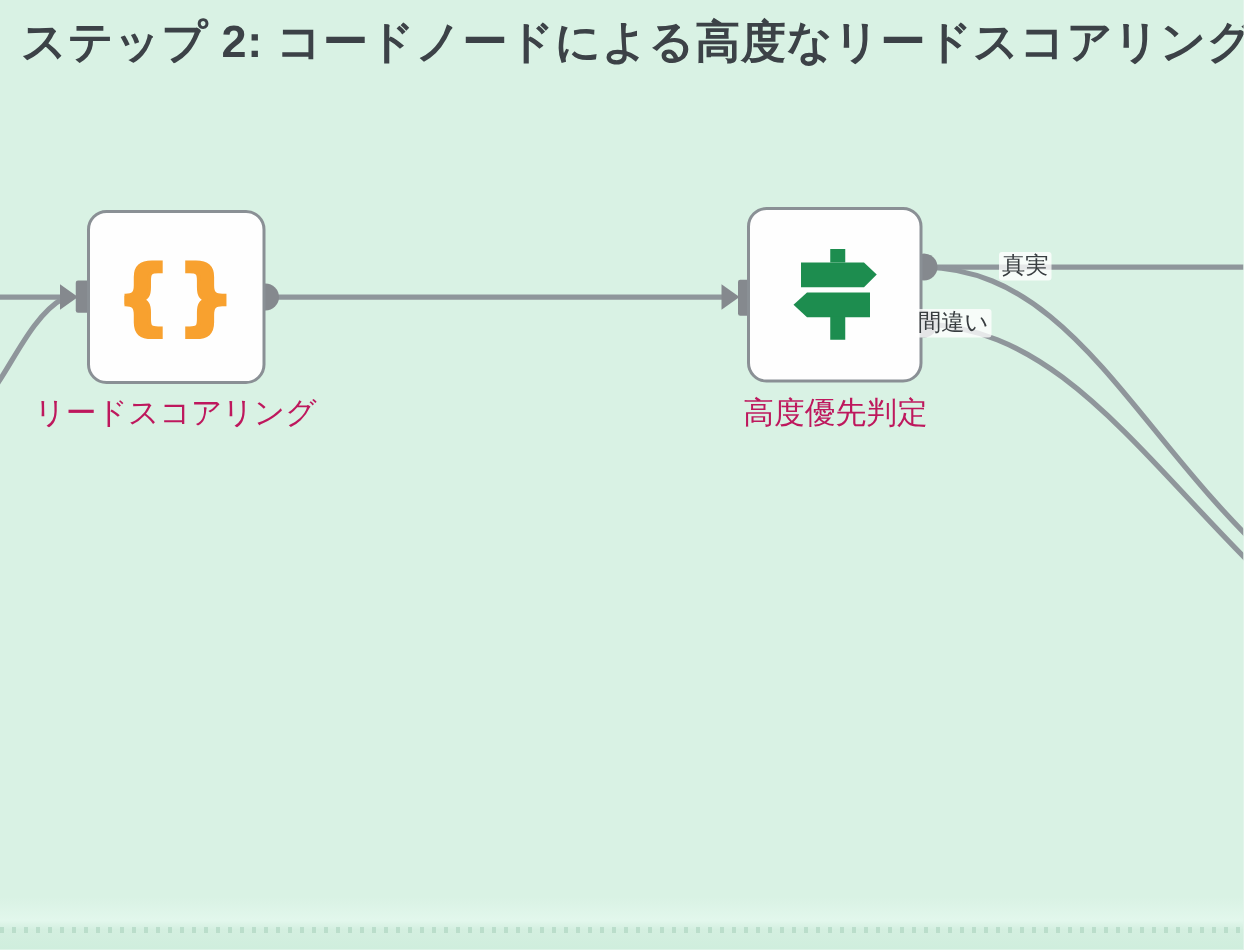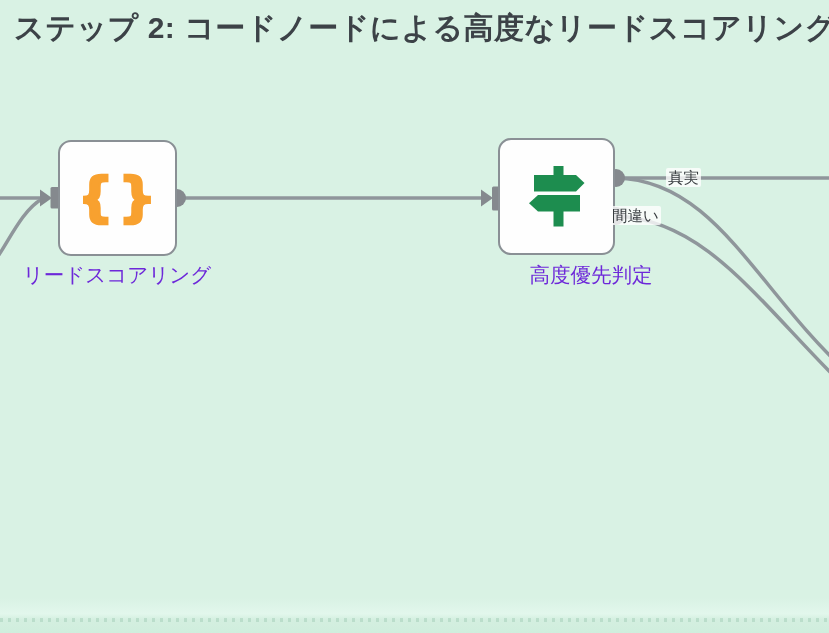--- a/index.html
+++ b/index.html
@@ -43,25 +43,25 @@
     z-index: 2;
     display: flex; align-items: center; justify-content: center;
   }
   .node-code  { left: 58px;  top: 140px; width: 119px; height: 116px; }
   .node-switch{ left: 498px; top: 138px; width: 117px; height: 117px; }
   .node-label {
     position: absolute;
     transform: translateX(-50%);
     white-space: nowrap;
     font-size: 20.5px;
-    color: #6d28d9;
+    color: #be185d;
     z-index: 2;
   }
   .node-label-code   { left: 117px; top: 261px; }
-  .node-label-switch { left: 557px; top: 261px; margin-left: 34px; }
+  .node-label-switch { left: 557px; top: 261px; }
   .port-label {
     position: absolute;
     background: rgba(255,255,255,0.78);
     border-radius: 2px;
     padding: 0 2px;
     font-size: 15.5px;
     line-height: 19px;
     color: #383d40;
     white-space: nowrap;
     z-index: 3;

